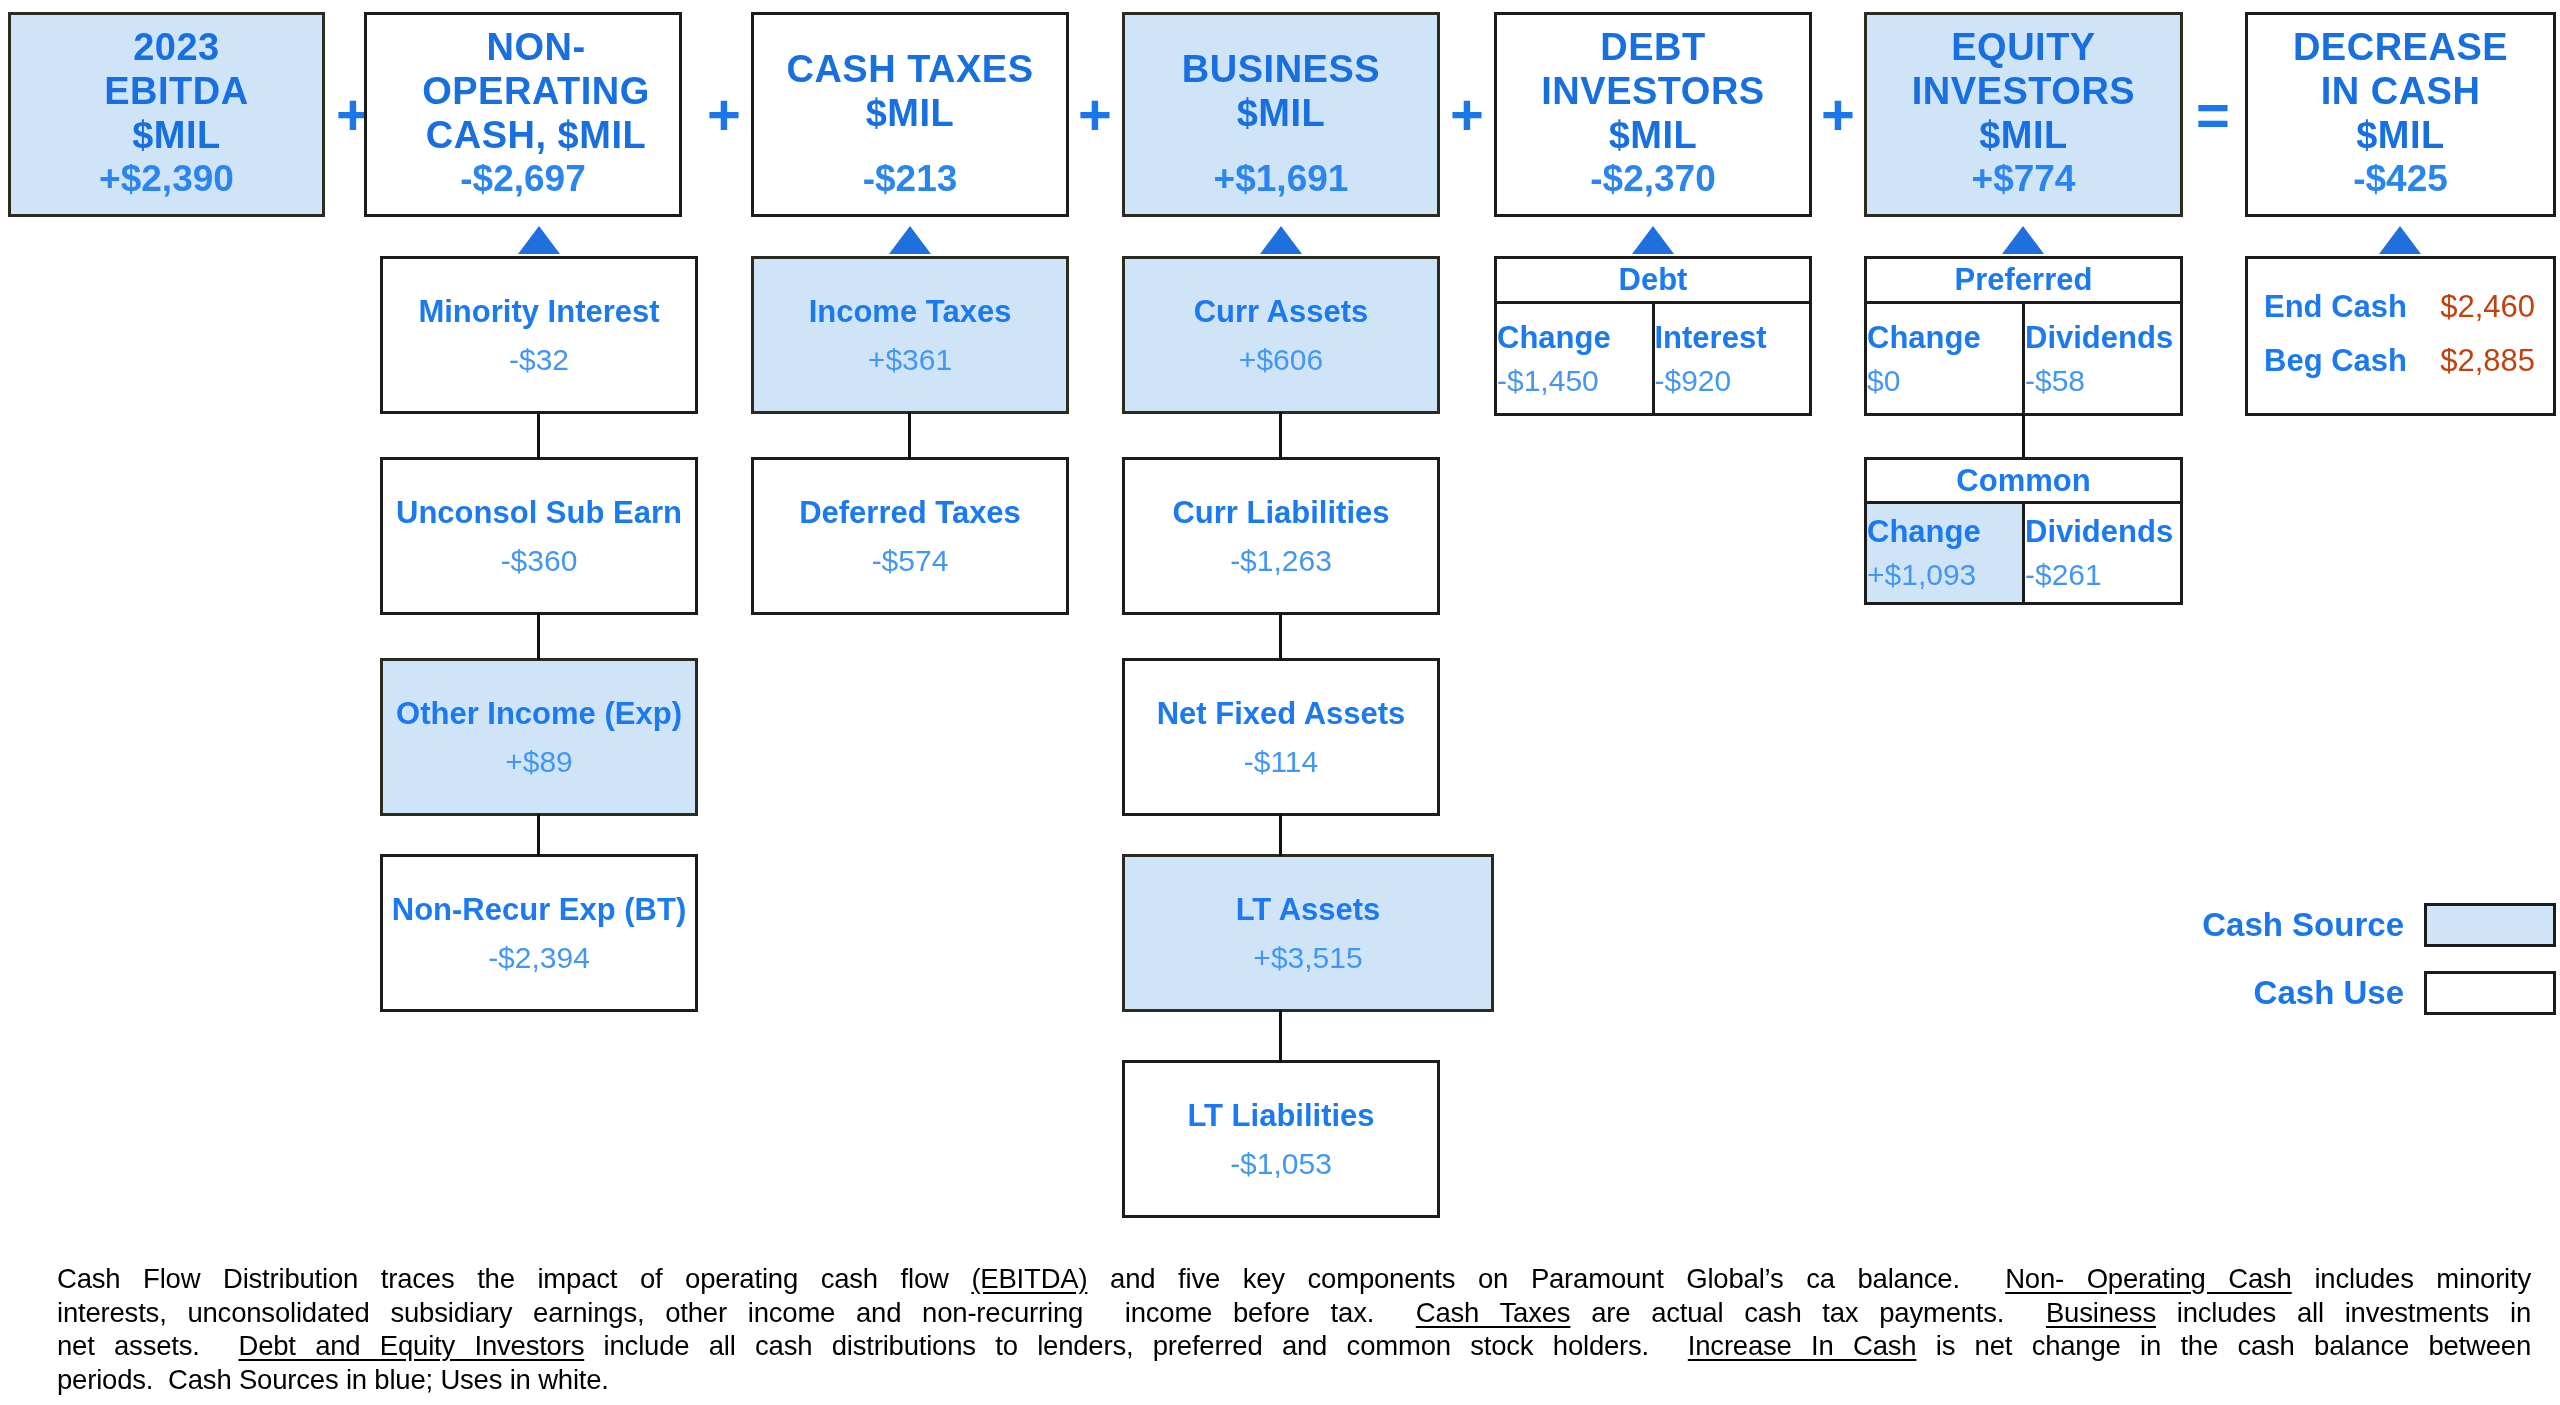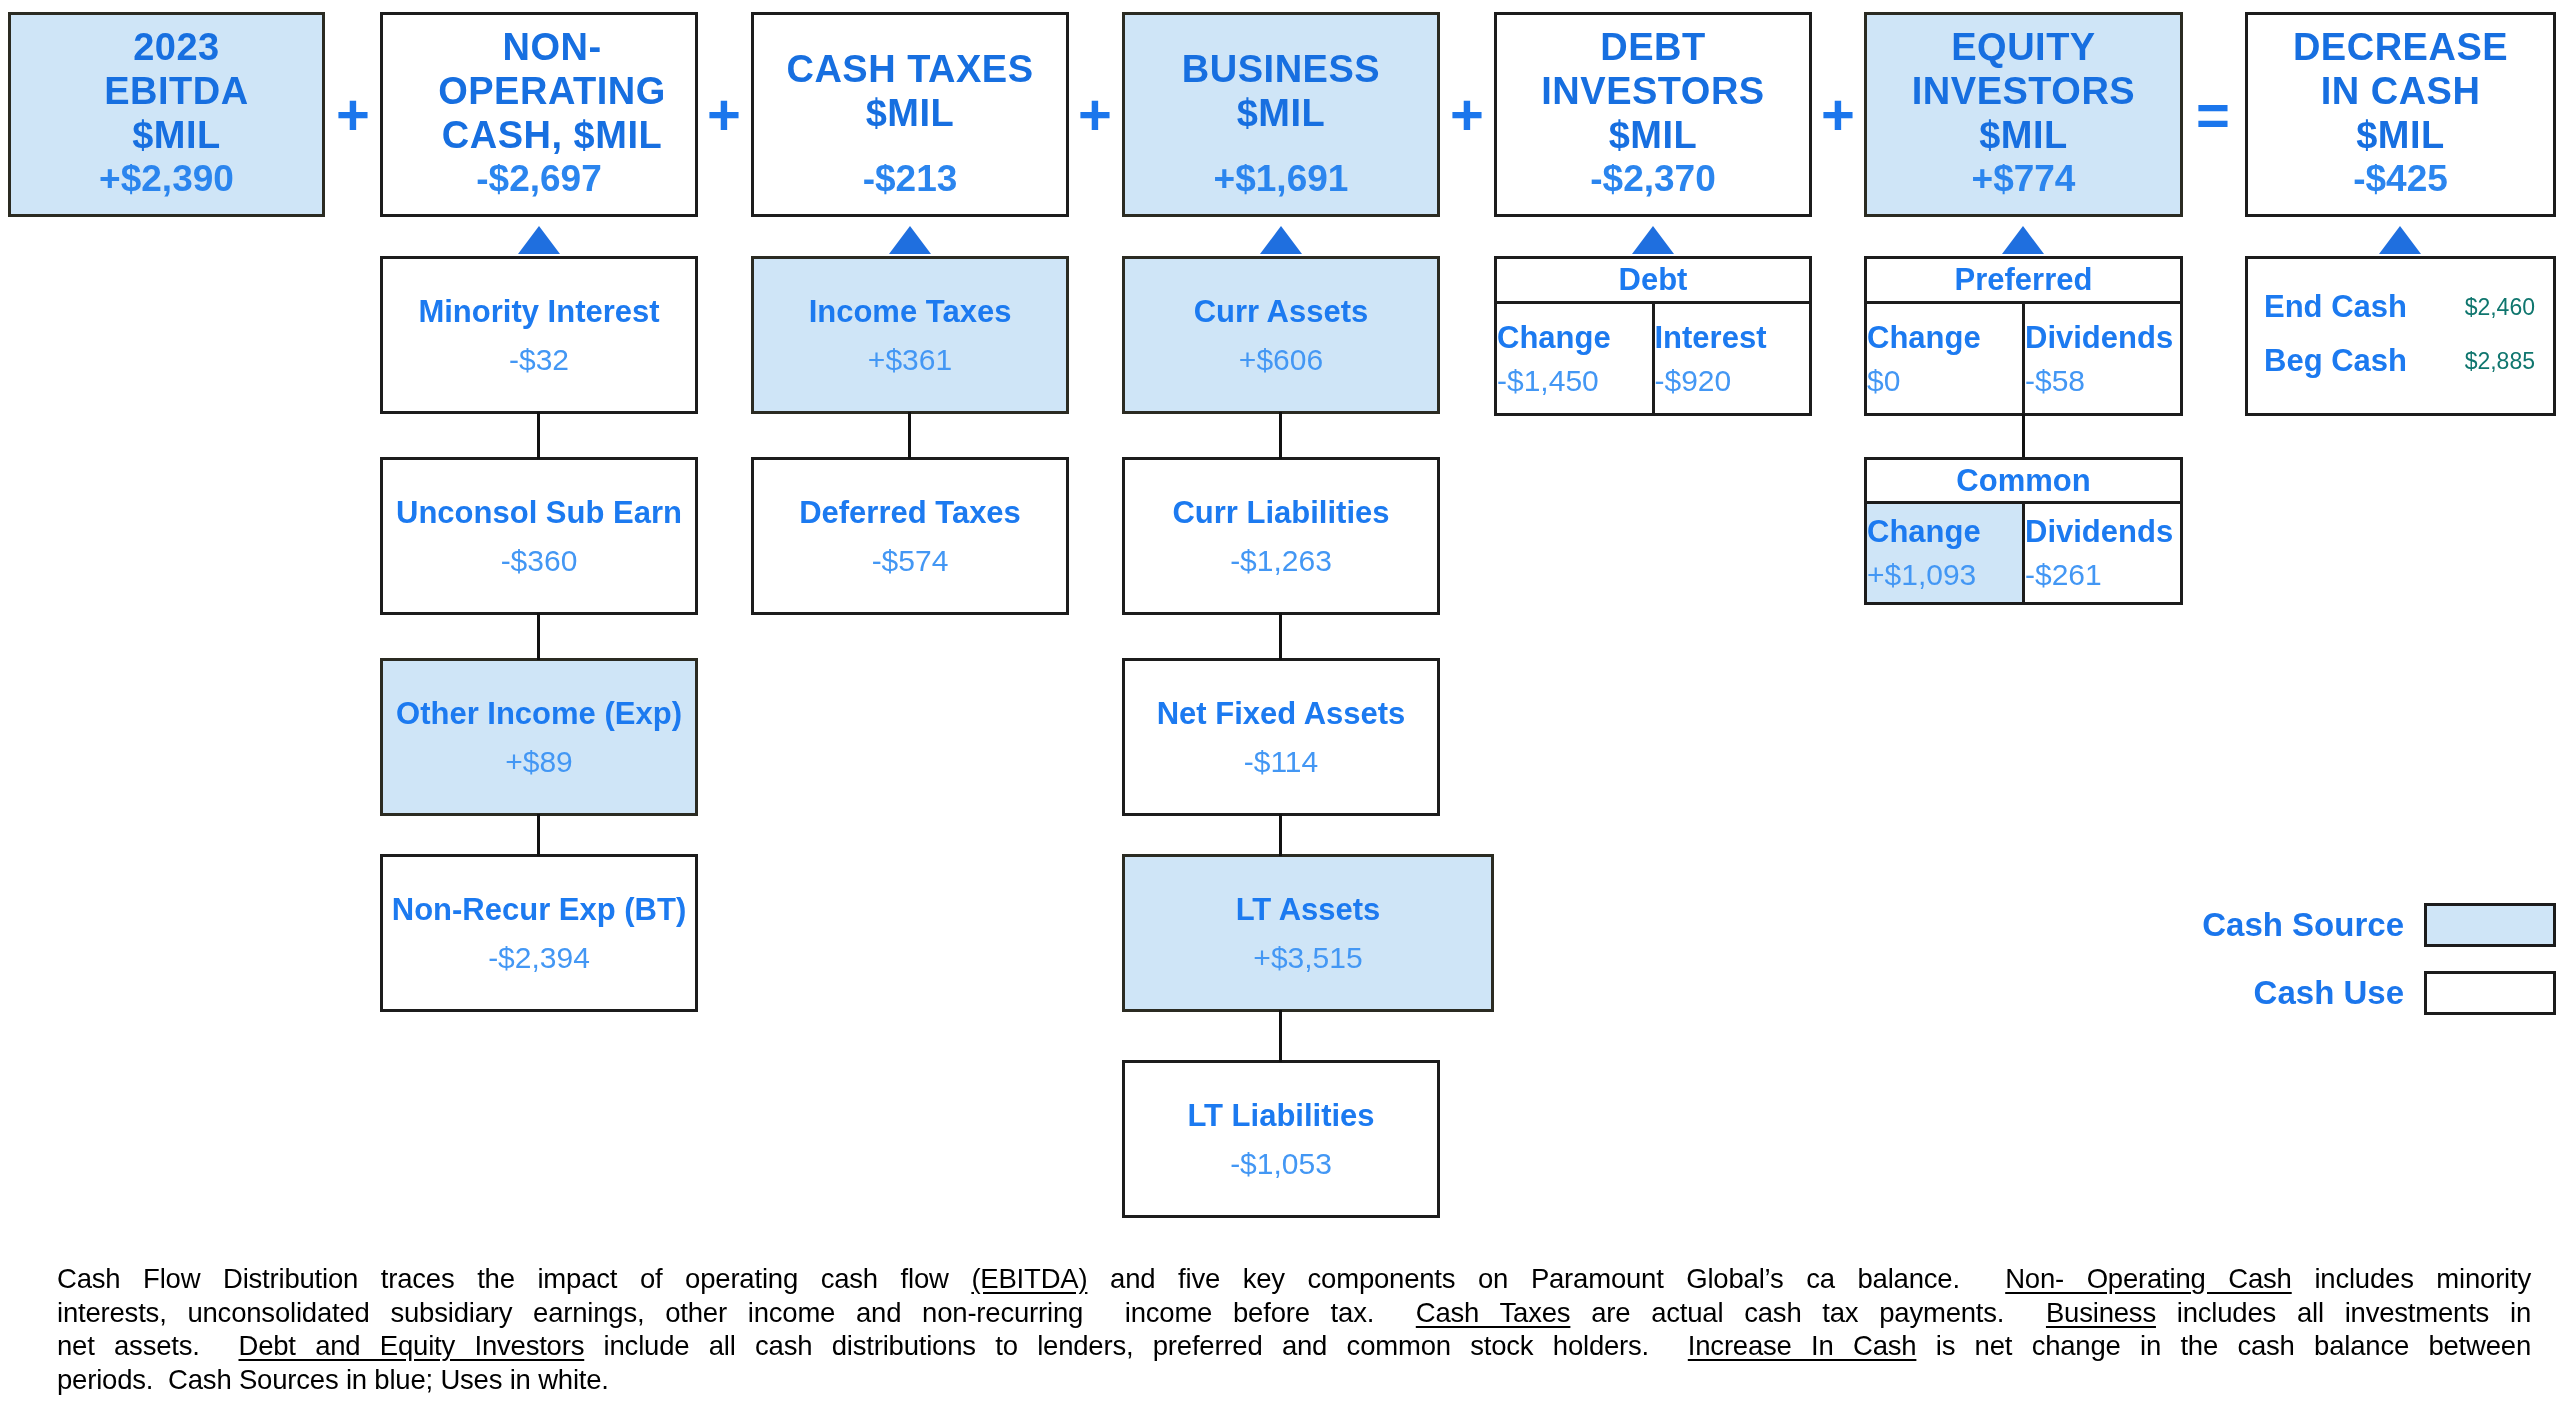--- a/index.html
+++ b/index.html
@@ -61,21 +61,21 @@
   .table .cell.fill{background:#cfe5f7;}
   .table .cell .lbl{font-weight:bold;font-size:31px;color:#1c7af0;}
   .table .cell .val{font-size:30px;color:#4397f4;}
   
   .cashbox{padding-top:26px;text-align:center;}
   .cashrow{
     display:flex;justify-content:space-between;align-items:center;
     padding:0 18px 0 16px;height:44px;margin-bottom:10px;
   }
   .cashrow .lbl{font-weight:bold;font-size:31px;color:#1c7af0;}
-  .cashrow .val{font-size:23px;color:#0f766e;}
+  .cashrow .val{font-size:31px;color:#c2410c;}
   
   .legend-label{
     position:absolute;width:360px;text-align:right;height:44px;line-height:44px;
     font-weight:bold;font-size:33px;color:#1b76ec;
   }
   .legend-swatch{
     position:absolute;left:2424px;width:132px;height:44px;
     border:3px solid #1c1c1c;box-sizing:border-box;background:#fff;
   }
   .legend-swatch.fill{background:#cfe5f7;}
@@ -94,21 +94,21 @@
 <div class="canvas">
 
   <div class="box topbox fill" style="left:8px;width:317px;padding-left:20px;">
     <div class="ttl">2023
 EBITDA
 $MIL</div>
     <div class="val">+$2,390</div>
   </div>
   <div class="op" style="left:313px;">+</div>
 
-  <div class="box topbox" style="left:380px;width:318px;padding-left:26px;">
+  <div class="box topbox" style="left:364px;width:318px;padding-left:26px;">
     <div class="ttl">NON-
 OPERATING
 CASH, $MIL</div>
     <div class="val">-$2,697</div>
   </div>
   <div class="op" style="left:684px;">+</div>
 
   <div class="box topbox" style="left:751px;width:318px;">
     <div class="ttl">CASH TAXES
 $MIL</div>

